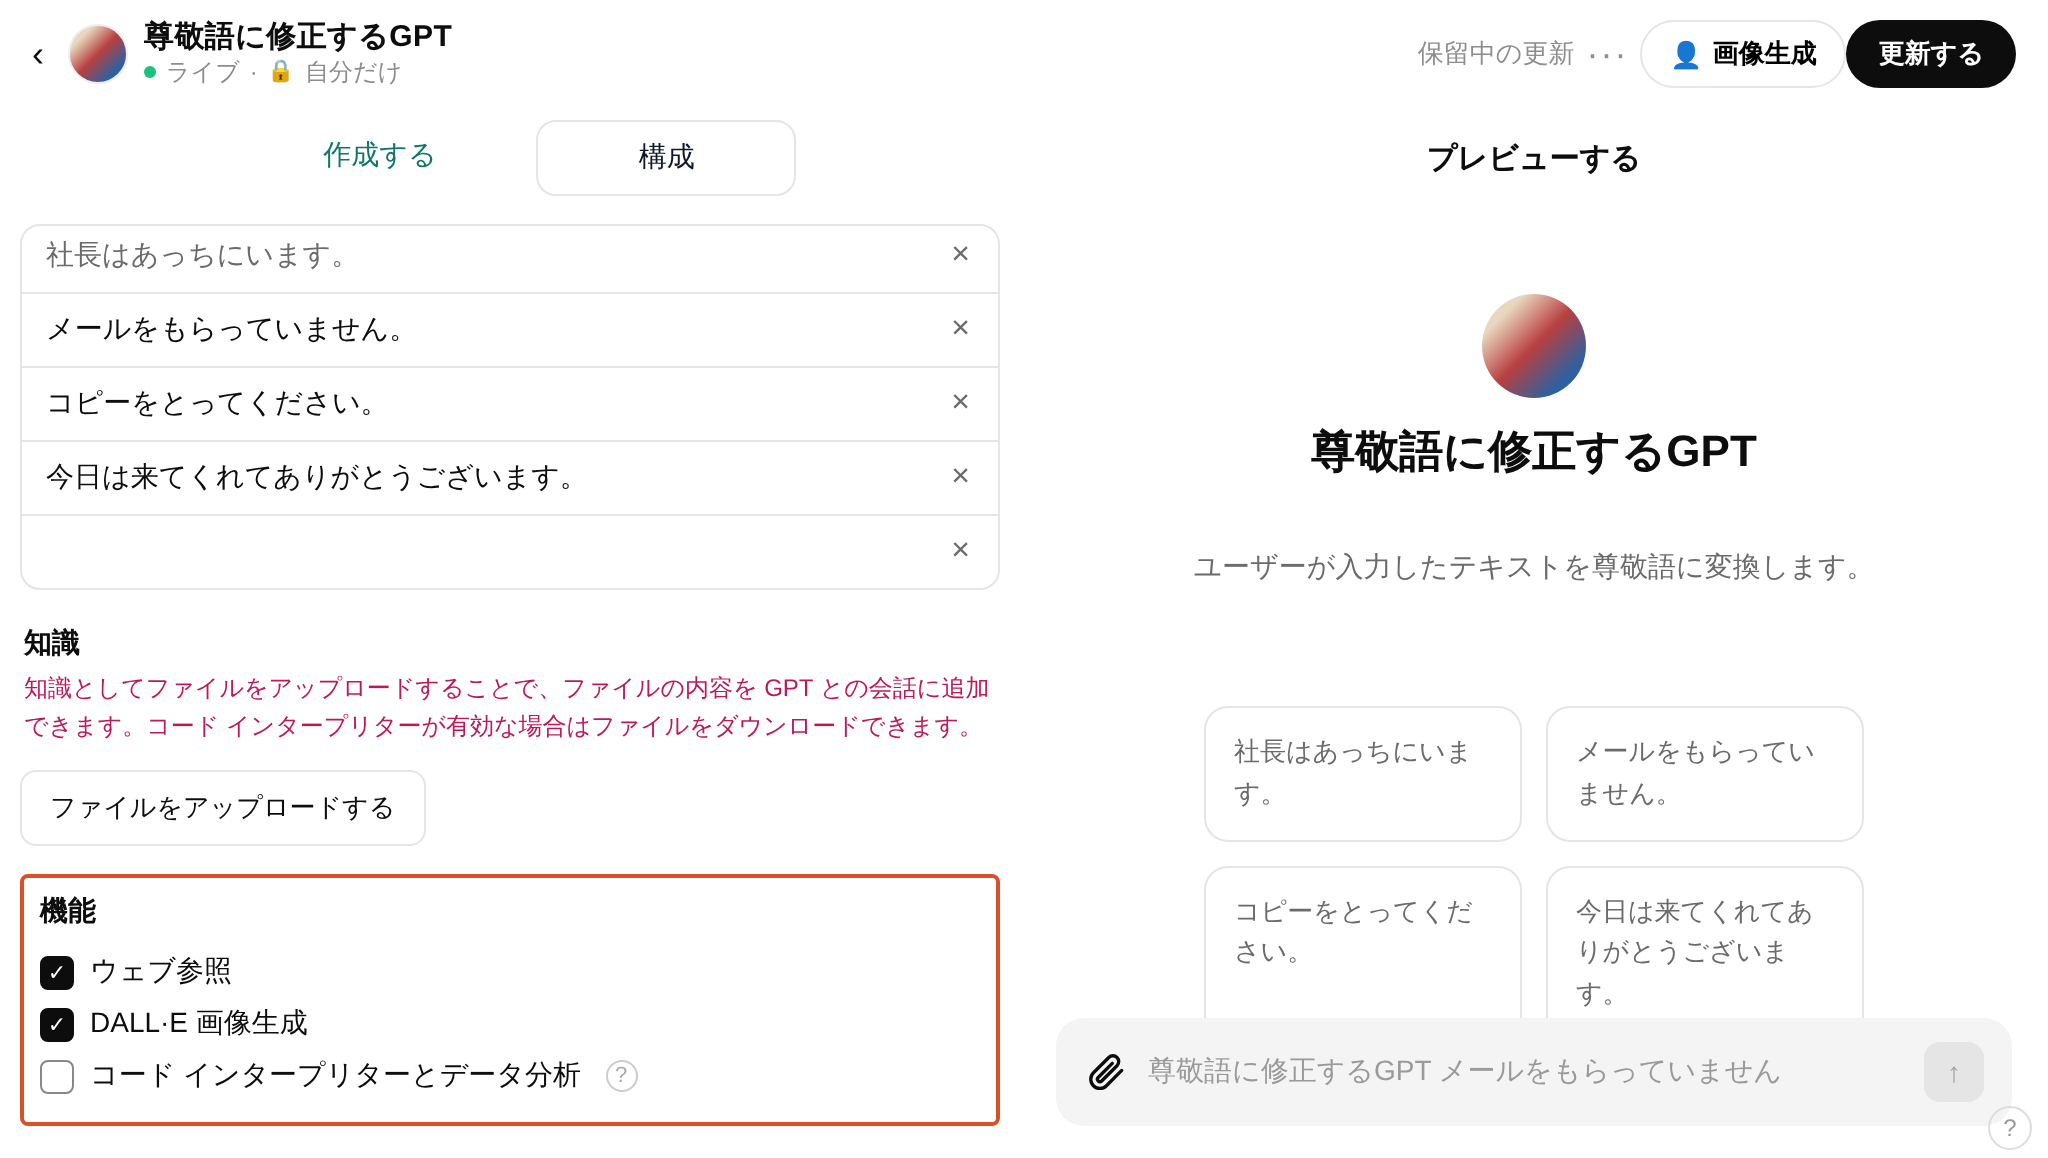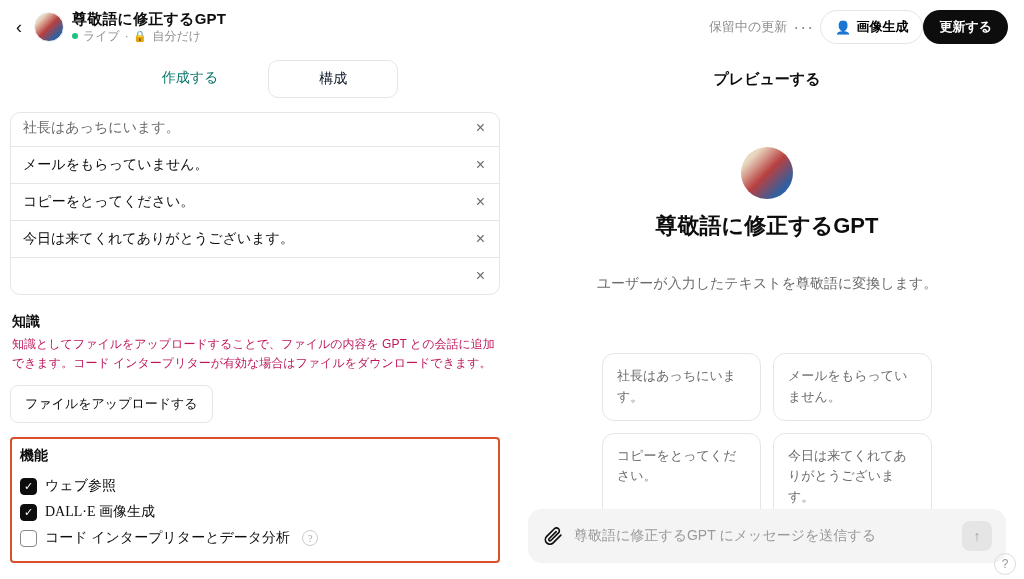--- a/index.html
+++ b/index.html
@@ -33,21 +33,21 @@
 .starter-row:last-child { border-bottom: none; }
 .starter-text { color: #0d0d0d; }
 .row-x { color: #6b6b6b; font-size: 16px; cursor: pointer; padding: 0 2px; }
 .row-cut { color: #6b6b6b; }
 .starter-first { padding-top: 6px; }
 
 .section-title { font-size: 14px; font-weight: 600; margin: 18px 0 4px 2px; }
 .knowledge-desc { font-size: 12px; color: #be185d; line-height: 1.6; margin-bottom: 12px; padding-left: 2px; }
 .upload-btn { display: inline-block; padding: 9px 14px; border: 1px solid #e5e5e5; border-radius: 8px; font-size: 13px; cursor: pointer; }
 
-.capabilities-box { border: 2px solid #d9502a; border-radius: 4px; padding: 8px 8px 10px 8px; margin-top: 14px; font-family: Liberation Serif, serif; }
+.capabilities-box { border: 2px solid #d9502a; border-radius: 4px; padding: 8px 8px 10px 8px; margin-top: 14px; }
 .cap-title { font-size: 14px; font-weight: 600; margin-bottom: 8px; }
 .cap-row { display: flex; align-items: center; gap: 8px; padding: 4px 0; font-size: 14px; }
 .checkbox { width: 17px; height: 17px; border-radius: 4px; border: 1.5px solid #888; display: flex; align-items: center; justify-content: center; font-size: 11px; color: #fff; }
 .checkbox.checked { background: #0d0d0d; border-color: #0d0d0d; }
 .help-q { width: 16px; height: 16px; border-radius: 50%; border: 1px solid #ccc; color: #aaa; font-size: 11px; display: inline-flex; align-items: center; justify-content: center; margin-left: 4px; }
 
 .actions-title { font-size: 14px; font-weight: 600; margin: 14px 0 8px 2px; }
 
 .preview-title { text-align: center; font-size: 15px; font-weight: 700; padding: 18px 0 10px 0; }
 .preview-body { flex: 1; display: flex; flex-direction: column; align-items: center; padding-top: 48px; }
@@ -159,18 +159,18 @@
         <div class="starter-card">コピーをとってください。</div>
         <div class="starter-card">今日は来てくれてありがとうございます。</div>
       </div>
     </div>
     <div class="input-bar">
       <div class="attach-icon">
         <svg width="20" height="20" viewBox="0 0 24 24" fill="none" stroke="currentColor" stroke-width="2" stroke-linecap="round" stroke-linejoin="round">
             <path d="M21.44 11.05l-9.19 9.19a5.5 5.5 0 01-7.78-7.78l9.19-9.19a3.5 3.5 0 014.95 4.95l-9.2 9.19a1.5 1.5 0 01-2.12-2.12l8.49-8.49"></path>
           </svg>
       </div>
-      <div class="input-placeholder">尊敬語に修正するGPT にメッセージを送信する</div>
+      <div class="input-placeholder">尊敬語に修正するGPT メールをもらっていません</div>
       <div class="send-btn">↑</div>
     </div>
     <div class="help-float">?</div>
   </div>
 </div>
 
 </body></html>

